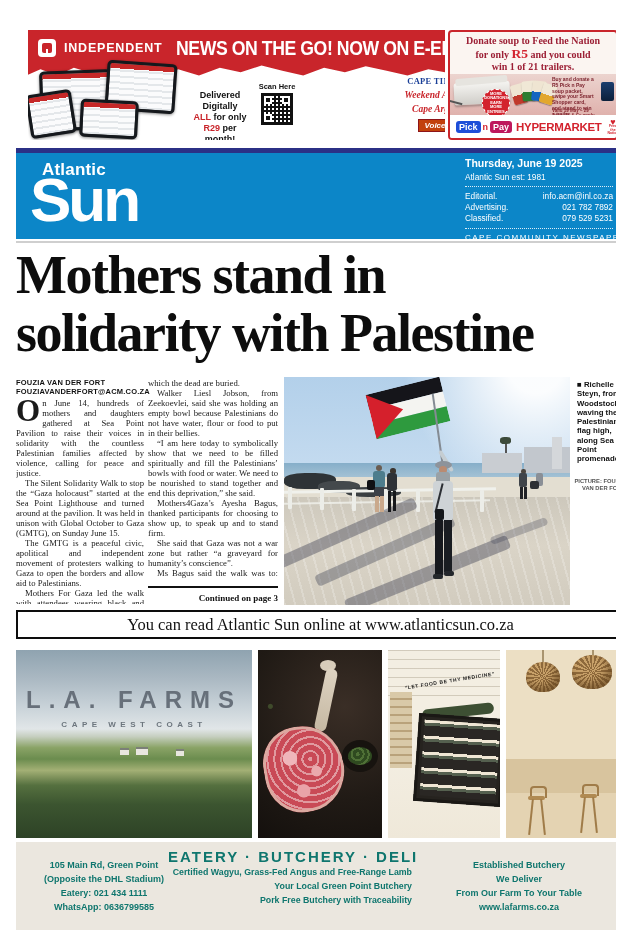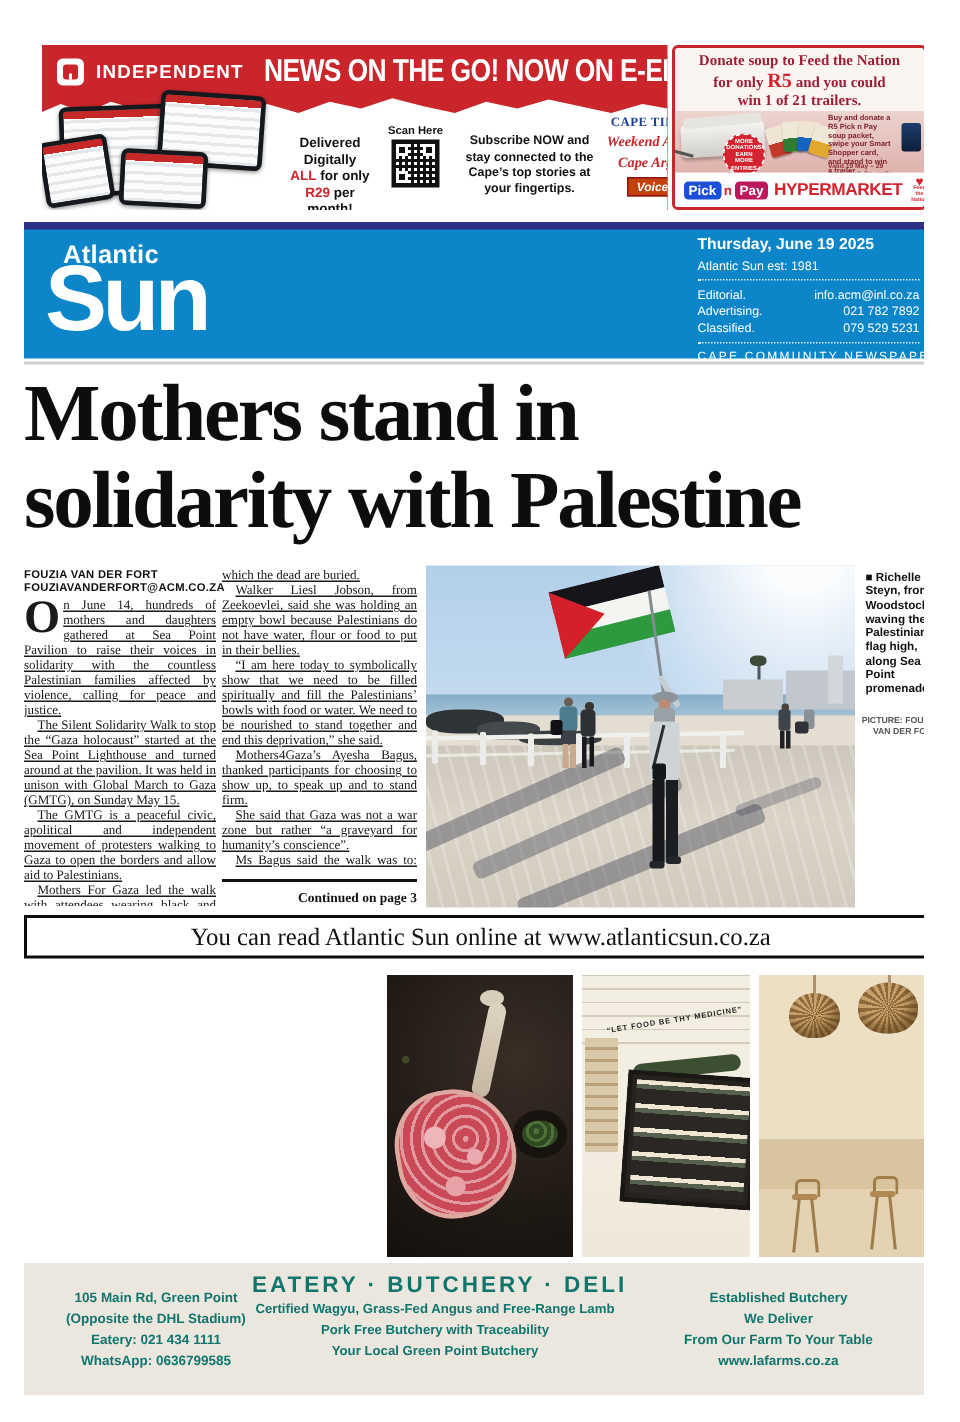--- a/index.html
+++ b/index.html
@@ -88,21 +88,21 @@
   .mi-row{display:flex;justify-content:space-between;font-size:8.3px;line-height:11px;}
   .mi-foot{font-size:8px;letter-spacing:1.5px;margin-top:2px;white-space:nowrap;}
   .gray-rule{left:16px;top:241px;width:609px;height:2px;background:#cfcfcf;}
 
   
   .headline{left:16px;top:246px;width:612px;font-family:"Liberation Serif",serif;font-weight:700;
             color:#0d0d0d;font-size:54px;line-height:58px;letter-spacing:-1.5px;white-space:nowrap;}
   .byline{left:16px;top:378px;width:130px;font-size:7.5px;font-weight:800;color:#111;
           line-height:9px;letter-spacing:.2px;}
   .bodycol{font-family:"Liberation Serif",serif;font-size:8.7px;line-height:10px;color:#1a1a1a;
-           text-align:justify;overflow:hidden;text-decoration:underline;}
+           text-align:justify;overflow:hidden;}
   .bodycol p{margin:0;text-indent:9px;}
   .bodycol p.nofirst{text-indent:0;}
   .col1{left:16px;top:398px;width:128px;height:206px;}
   .col2{left:148px;top:378px;width:130px;height:200px;}
   .dropcap{float:left;font-size:31px;line-height:26px;font-weight:700;padding-right:2px;}
   .cont-rule{left:148px;top:586px;width:130px;height:2px;background:#111;}
   .continued{left:148px;top:593px;width:130px;text-align:right;font-family:"Liberation Serif",serif;
              font-weight:700;font-size:9px;color:#111;}
 
   
@@ -183,21 +183,21 @@
      box-shadow:inset -4px -6px 8px rgba(90,60,25,.6);}
   .stool-leg{position:absolute;width:2px;height:36px;background:#a07c49;}
   .stool-seat{position:absolute;width:17px;height:4px;background:#b08a52;border-radius:2px;}
   .stool-back{position:absolute;width:13px;height:10px;border:2px solid #a07c49;border-bottom:none;
      border-radius:4px 4px 0 0;background:rgba(0,0,0,0);}
 
   
   .ad-band{left:16px;top:842px;width:609px;height:88px;background:#ebe7df;color:#0f766e;}
   .band-left{left:18px;top:16px;width:140px;text-align:center;font-size:9px;font-weight:800;
              line-height:14px;}
-  .band-center{left:152px;top:6px;width:244px;text-align:center;}
+  .band-center{left:152px;top:6px;width:244px;text-align:right;}
   .band-title{font-size:15px;font-weight:800;letter-spacing:2px;white-space:nowrap;}
   .band-line{font-size:8.8px;font-weight:800;line-height:14px;white-space:nowrap;}
   .band-right{left:418px;top:16px;width:170px;text-align:center;font-size:9px;font-weight:800;
               line-height:14px;}
 </style>
 </head>
 <body>
 
 <div class="page">
 
@@ -228,21 +228,20 @@
       <div><span class="red">R29</span><span> per month!</span></div>
     </div>
     <div class="ab scanwrap">
       <div class="scanlbl">Scan Here</div>
       <div class="qr">
         <i style="left:2px;top:2px;"></i>
         <i style="right:2px;top:2px;"></i>
         <i style="left:2px;bottom:2px;"></i>
       </div>
     </div>
-    <div class="ab subscribe">Subscribe NOW and stay connected to the Cape’s top stories at your fingertips.</div>
     <div class="ab logos">
       <div class="lg-ct">CAPE TIMES</div>
       <div class="lg-wa">Weekend Argus</div>
       <div class="lg-ca">Cape Argus</div>
       <div class="lg-vc">Voice</div>
     </div>
   </div>
 
   <div class="ab ad-pnp">
     <div class="ab pnp-head">
@@ -309,21 +308,21 @@
     <div>solidarity with Palestine</div>
   </div>
 
   <div class="ab byline">
     <div>FOUZIA VAN DER FORT</div>
     <div>FOUZIAVANDERFORT@ACM.CO.ZA</div>
   </div>
 
   <div class="ab bodycol col1">
     <p class="nofirst"><span class="dropcap">O</span><span>n June 14, hundreds of mothers and daughters gathered at Sea Point Pavilion to raise their voices in solidarity with the countless Palestinian families affected by violence, calling for peace and justice.</span></p>
-    <p>The Silent Solidarity Walk to stop the “Gaza holocaust” started at the Sea Point Lighthouse and turned around at the pavilion. It was held in unison with Global March to Gaza (GMTG), on Sunday May 15.</p>
+    <p>The Silent Solidarity Walk to stop the “Gaza holocaust” started at the Sea Point Lighthouse and turned around at the pavilion. It was held in unison with Global October to Gaza (GMTG), on Sunday June 15.</p>
     <p>The GMTG is a peaceful civic, apolitical and independent movement of protesters walking to Gaza to open the borders and allow aid to Palestinians.</p>
     <p>Mothers For Gaza led the walk with attendees wearing black and keffiyehs; carrying Palestinian flags, flowers, empty pots, bowls and dolls enshrouded in white cloth in</p>
   </div>
 
   <div class="ab bodycol col2">
     <p class="nofirst">which the dead are buried.</p>
     <p>Walker Liesl Jobson, from Zeekoevlei, said she was holding an empty bowl because Palestinians do not have water, flour or food to put in their bellies.</p>
     <p>“I am here today to symbolically show that we need to be filled spiritually and fill the Palestinians’ bowls with food or water. We need to be nourished to stand together and end this deprivation,” she said.</p>
     <p>Mothers4Gaza’s Ayesha Bagus, thanked participants for choosing to show up, to speak up and to stand firm.</p>
     <p>She said that Gaza was not a war zone but rather “a graveyard for humanity’s conscience”.</p>
@@ -394,20 +393,27 @@
     <div class="fig" style="left:160px;top:143px;width:8px;height:52px;background:#1a1d22;"></div>
     <div class="fig" style="left:149px;top:197px;width:10px;height:5px;background:#23262b;border-radius:2px;"></div>
     <div class="fig" style="left:160px;top:194px;width:10px;height:5px;background:#23262b;border-radius:2px;"></div>
   </div>
 
   <div class="ab caption"><span>■ </span><span>Richelle Steyn, from Woodstock, waving the Palestinian flag high, along Sea Point promenade.</span></div>
   <div class="ab credit">PICTURE: FOUZIA VAN DER FORT</div>
 
   <div class="ab banner">You can read Atlantic Sun online at www.atlanticsun.co.za</div>
 
+  <div class="ab img-farm">
+    <div class="ab farm-title">L.A. FARMS</div>
+    <div class="ab farm-sub">CAPE WEST COAST</div>
+    <div class="farm-bldg" style="left:104px;top:98px;width:9px;height:5px;"></div>
+    <div class="farm-bldg" style="left:120px;top:97px;width:12px;height:6px;"></div>
+    <div class="farm-bldg" style="left:160px;top:99px;width:8px;height:5px;"></div>
+  </div>
 
   <div class="ab img-steak">
     <div class="ab steak-knob"></div>
     <div class="ab steak-bone"></div>
     <div class="ab steak-meat"></div>
     <div class="ab herb-bowl">
       <div class="ab herb-fill"></div>
     </div>
   </div>
 
@@ -439,22 +445,22 @@
   <div class="ab ad-band">
     <div class="ab band-left">
       <div>105 Main Rd, Green Point</div>
       <div>(Opposite the DHL Stadium)</div>
       <div>Eatery: 021 434 1111</div>
       <div>WhatsApp: 0636799585</div>
     </div>
     <div class="ab band-center">
       <div class="band-title">EATERY · BUTCHERY · DELI</div>
       <div class="band-line">Certified Wagyu, Grass-Fed Angus and Free-Range Lamb</div>
+      <div class="band-line">Your Local Green Point Butchery</div>
       <div class="band-line">Pork Free Butchery with Traceability</div>
-      <div class="band-line">Your Local Green Point Butchery</div>
     </div>
     <div class="ab band-right">
       <div>Established Butchery</div>
       <div>We Deliver</div>
       <div>From Our Farm To Your Table</div>
       <div>www.lafarms.co.za</div>
     </div>
   </div>
 
 </div>

